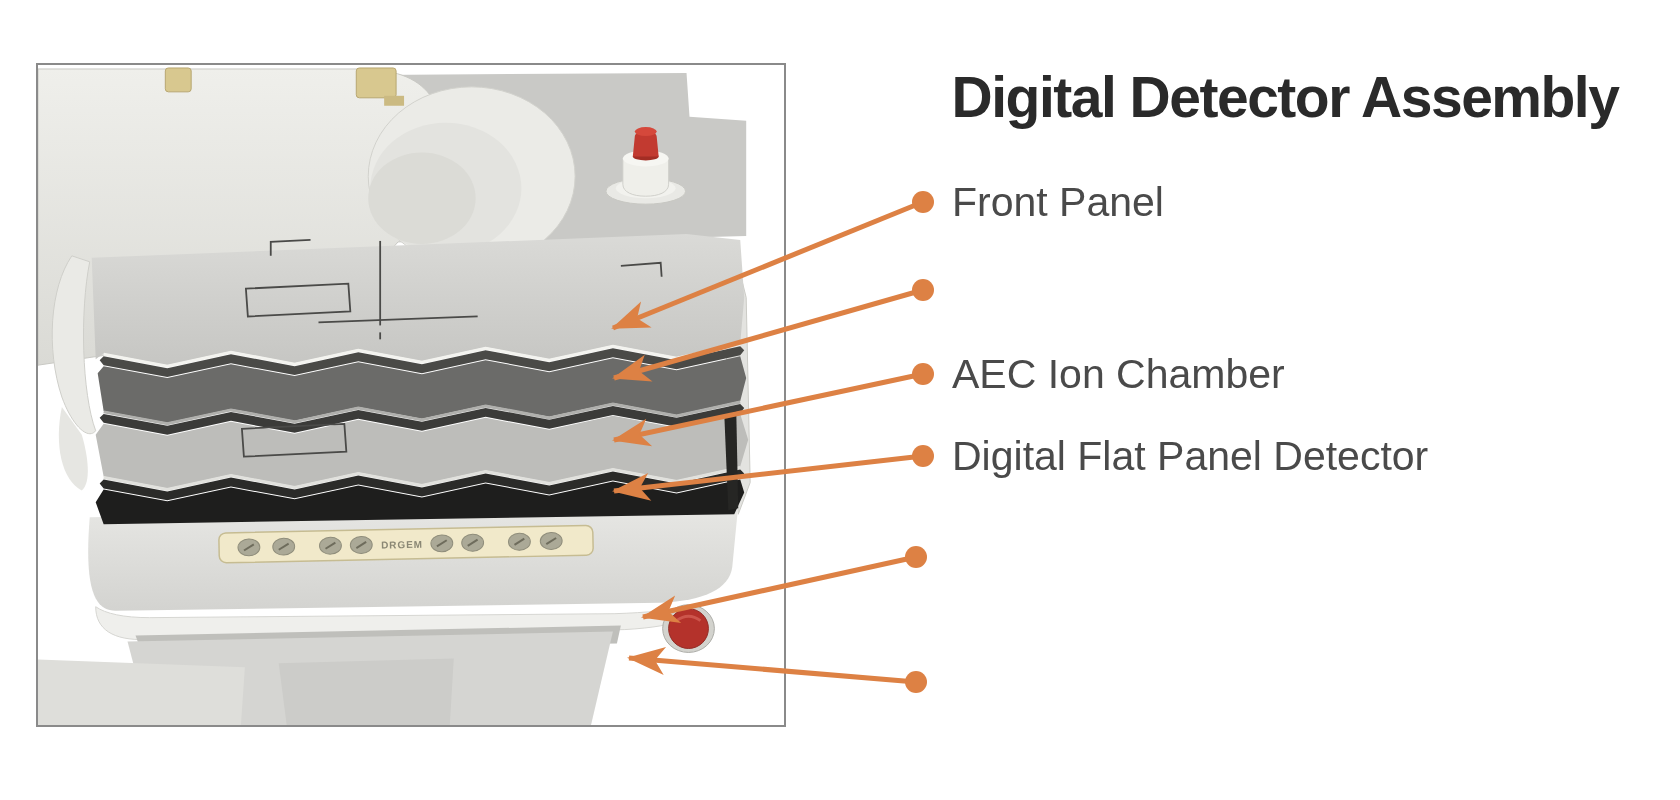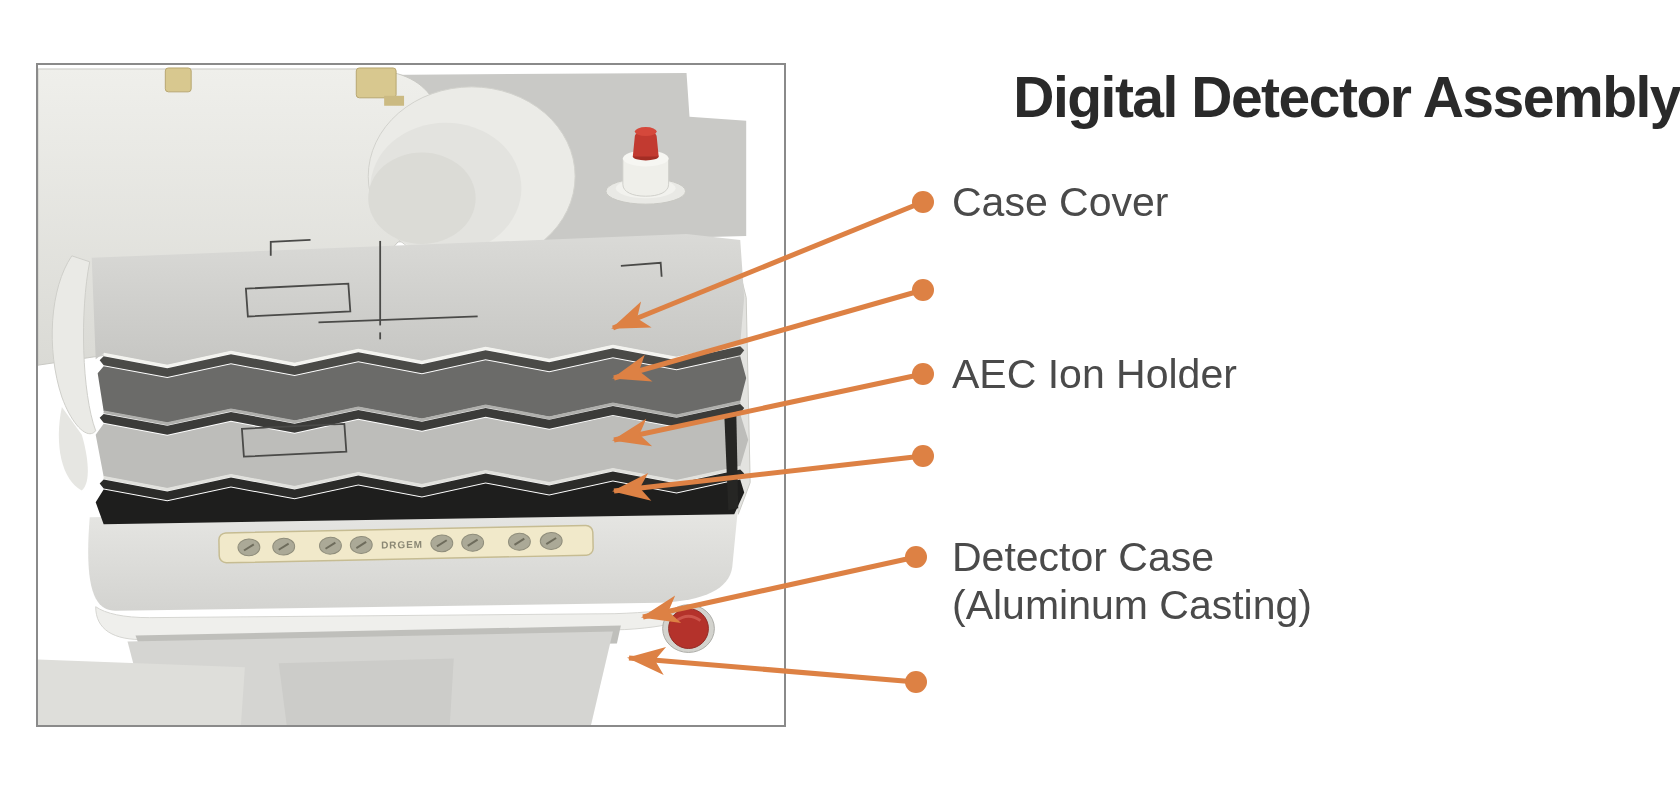--- a/index.html
+++ b/index.html
@@ -14,21 +14,21 @@
     font-family:"Liberation Sans","DejaVu Sans",sans-serif;
   }
   .frame{
     position:absolute;left:36px;top:63px;width:750px;height:664px;
     border:2px solid var(--frame-border);box-sizing:border-box;background:#fff;
   }
   .frame svg{display:block;width:100%;height:100%;}
   .title{
     position:absolute;left:890px;top:64px;width:790px;
     font-size:57px;font-weight:bold;letter-spacing:-1.5px;line-height:66px;
-    color:var(--title-text);text-align:right;white-space:nowrap;
+    color:var(--title-text);text-align:center;white-space:nowrap;
   }
   .callout{
     position:absolute;left:952px;font-size:41px;line-height:48px;
     color:var(--label-text);white-space:nowrap;
   }
   .c1{top:178px}.c2{top:266px}.c3{top:350px}.c4{top:432px}.c5{top:533px}.c6{top:658px}
   .overlay{
     position:absolute;left:0;top:0;width:1680px;height:800px;pointer-events:none;
   }
   .overlay line{stroke:var(--accent,#DD8144);stroke-width:5;}
@@ -155,28 +155,27 @@
         <ellipse cx="654" cy="567" rx="26" ry="24" fill="#D3D3CE" stroke="#ABABA6" stroke-width="1"></ellipse>
         <circle cx="654" cy="567" r="20" fill="#B4322B" stroke="#922A24" stroke-width="1"></circle>
         <path d="M642,559 Q654,550 666,559" fill="none" stroke="#CD554C" stroke-width="3"></path>
       </g>
     </svg>
   </div>
 
   <div class="title">Digital Detector Assembly</div>
 
   <div class="callout c1">
-    <span>Case Cover</span>
+    <span>Front Panel</span>
   </div>
   <div class="callout c3">
-    <span>AEC Ion Holder</span>
-  </div>
-  <div class="callout c5">
-    <div>Detector Case</div>
-    <div>(Aluminum Casting)</div>
+    <span>AEC Ion Chamber</span>
+  </div>
+  <div class="callout c4">
+    <span>Digital Flat Panel Detector</span>
   </div>
 
   <svg class="overlay" viewBox="0 0 1680 800">
     <defs>
       <marker id="ah" viewBox="0 0 40 30" refX="38" refY="15" markerWidth="40" markerHeight="30" orient="auto" markerUnits="userSpaceOnUse">
         <path d="M40,15 L2,1 L12,15 L2,29 Z" fill="var(--accent,#DD8144)"></path>
       </marker>
     </defs>
     <g>
       <line x1="923" y1="202" x2="613" y2="328" marker-end="url(#ah)"></line>

